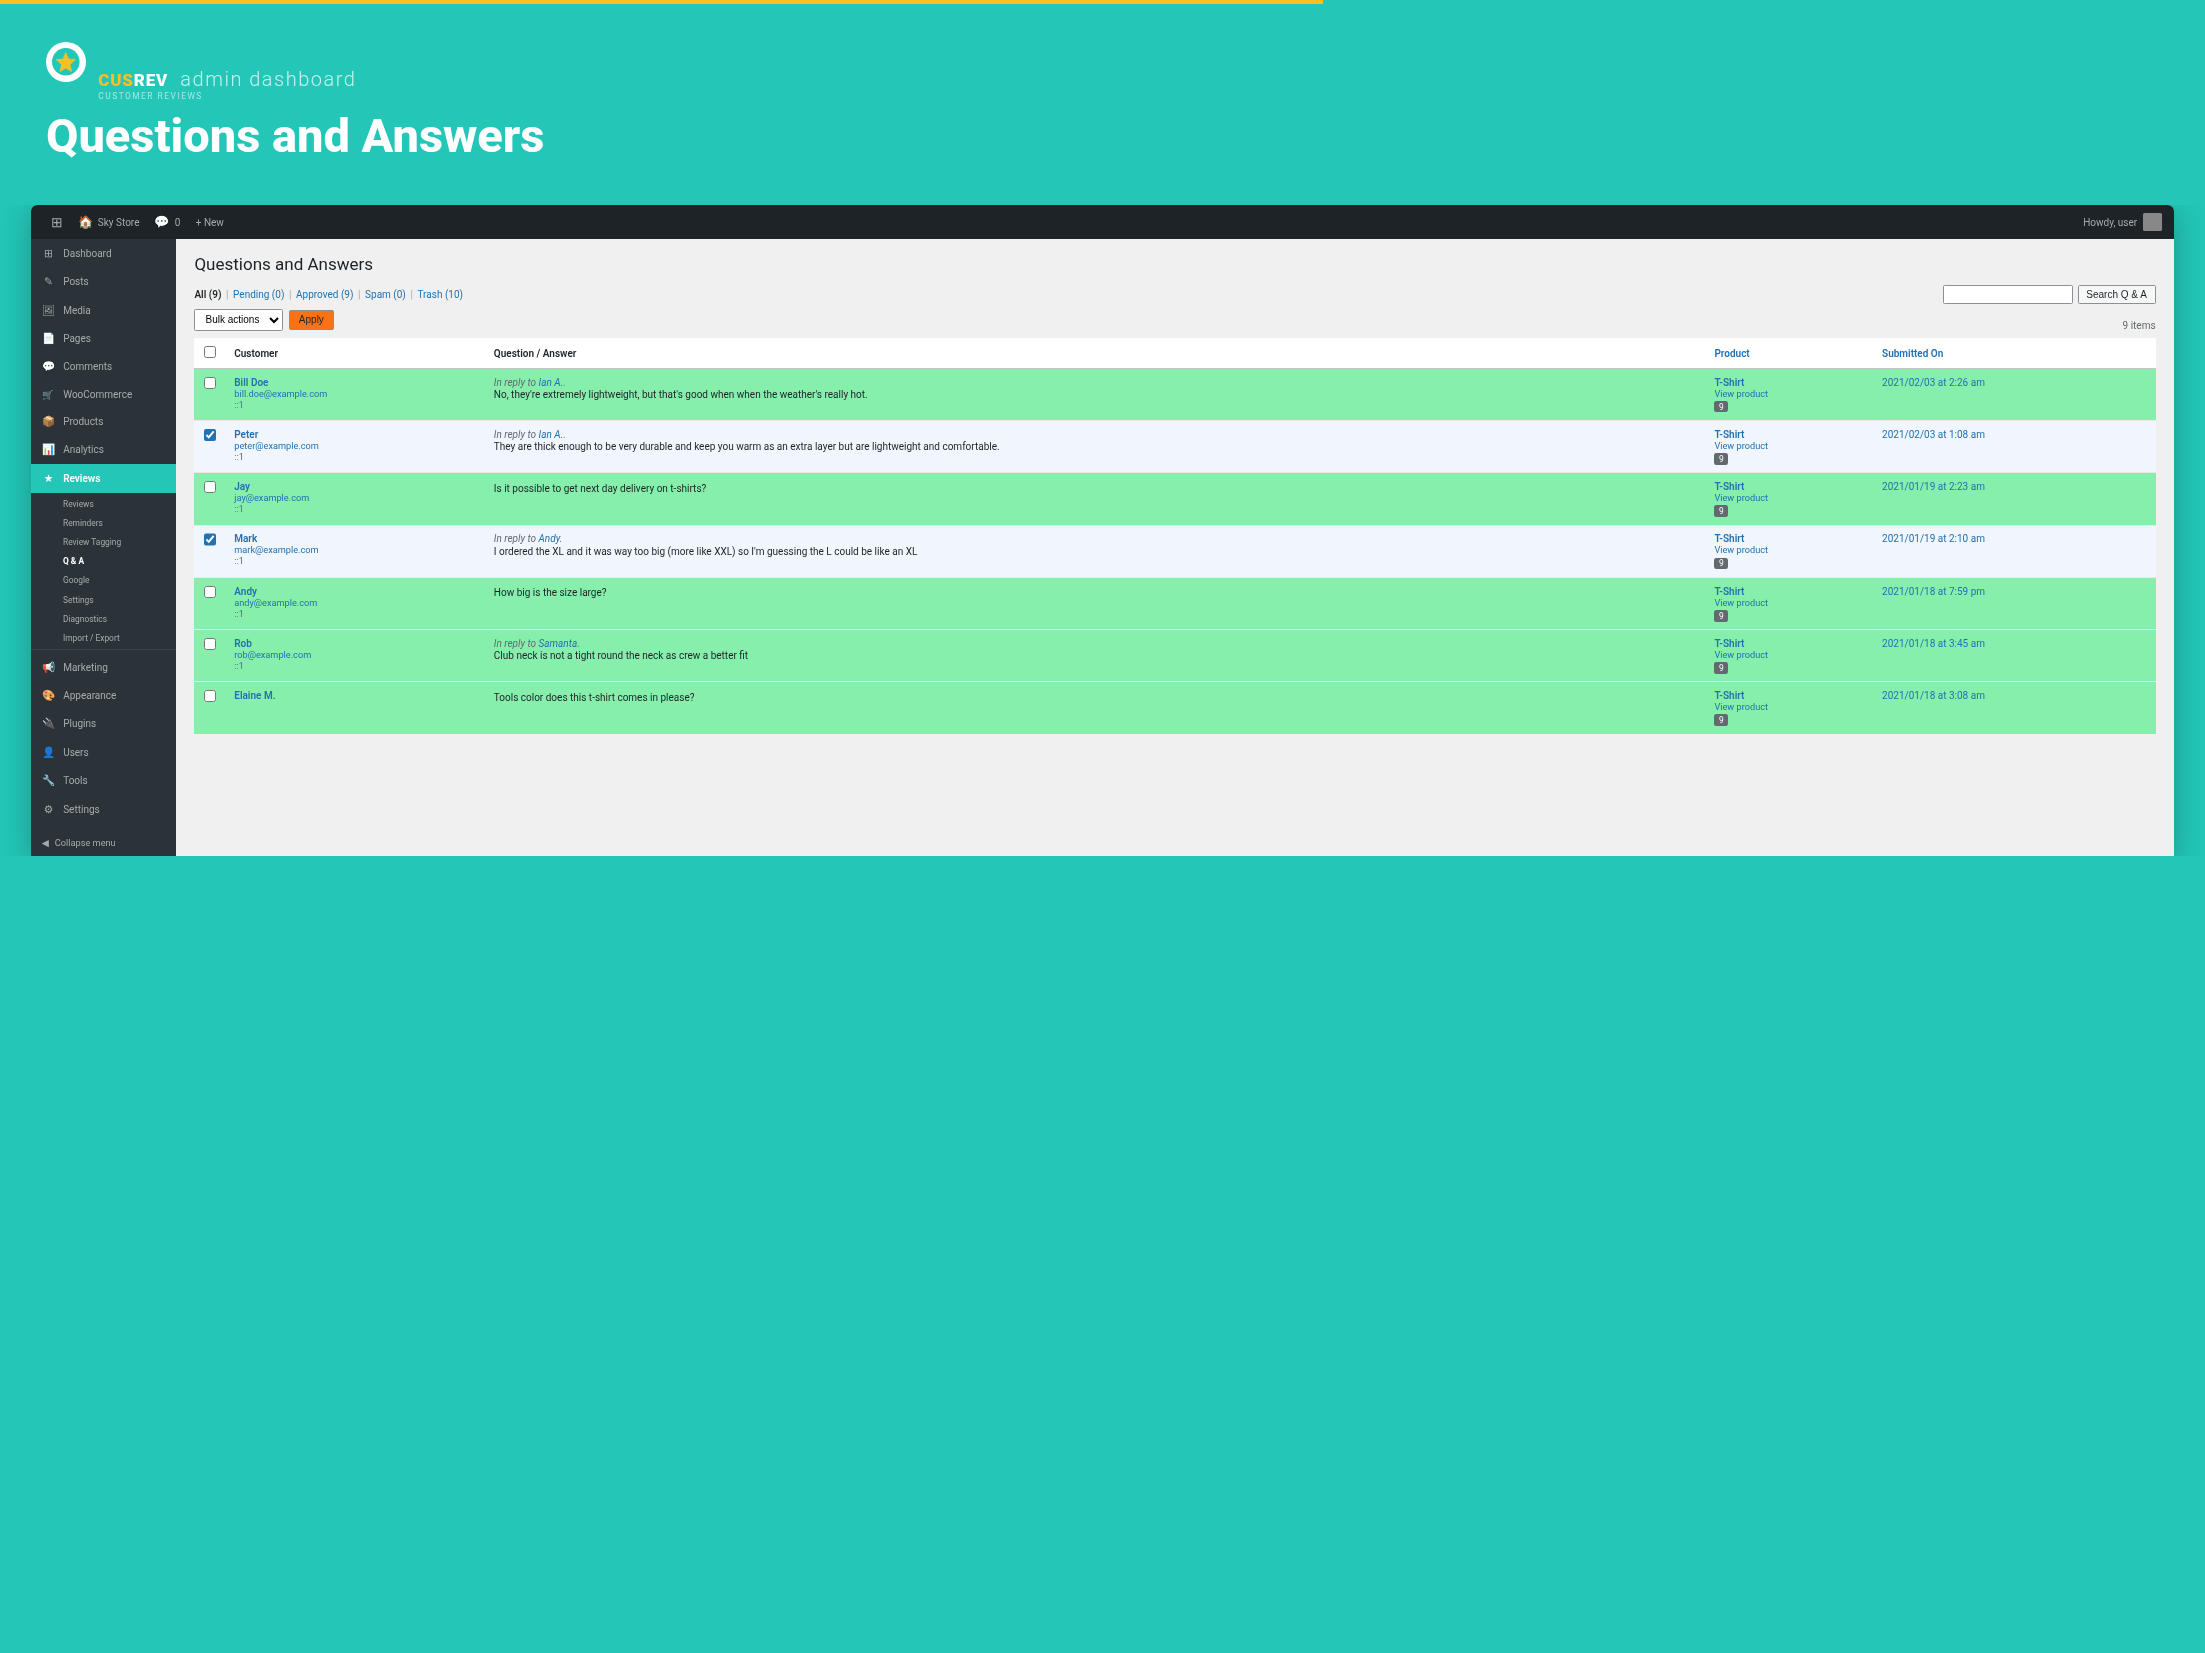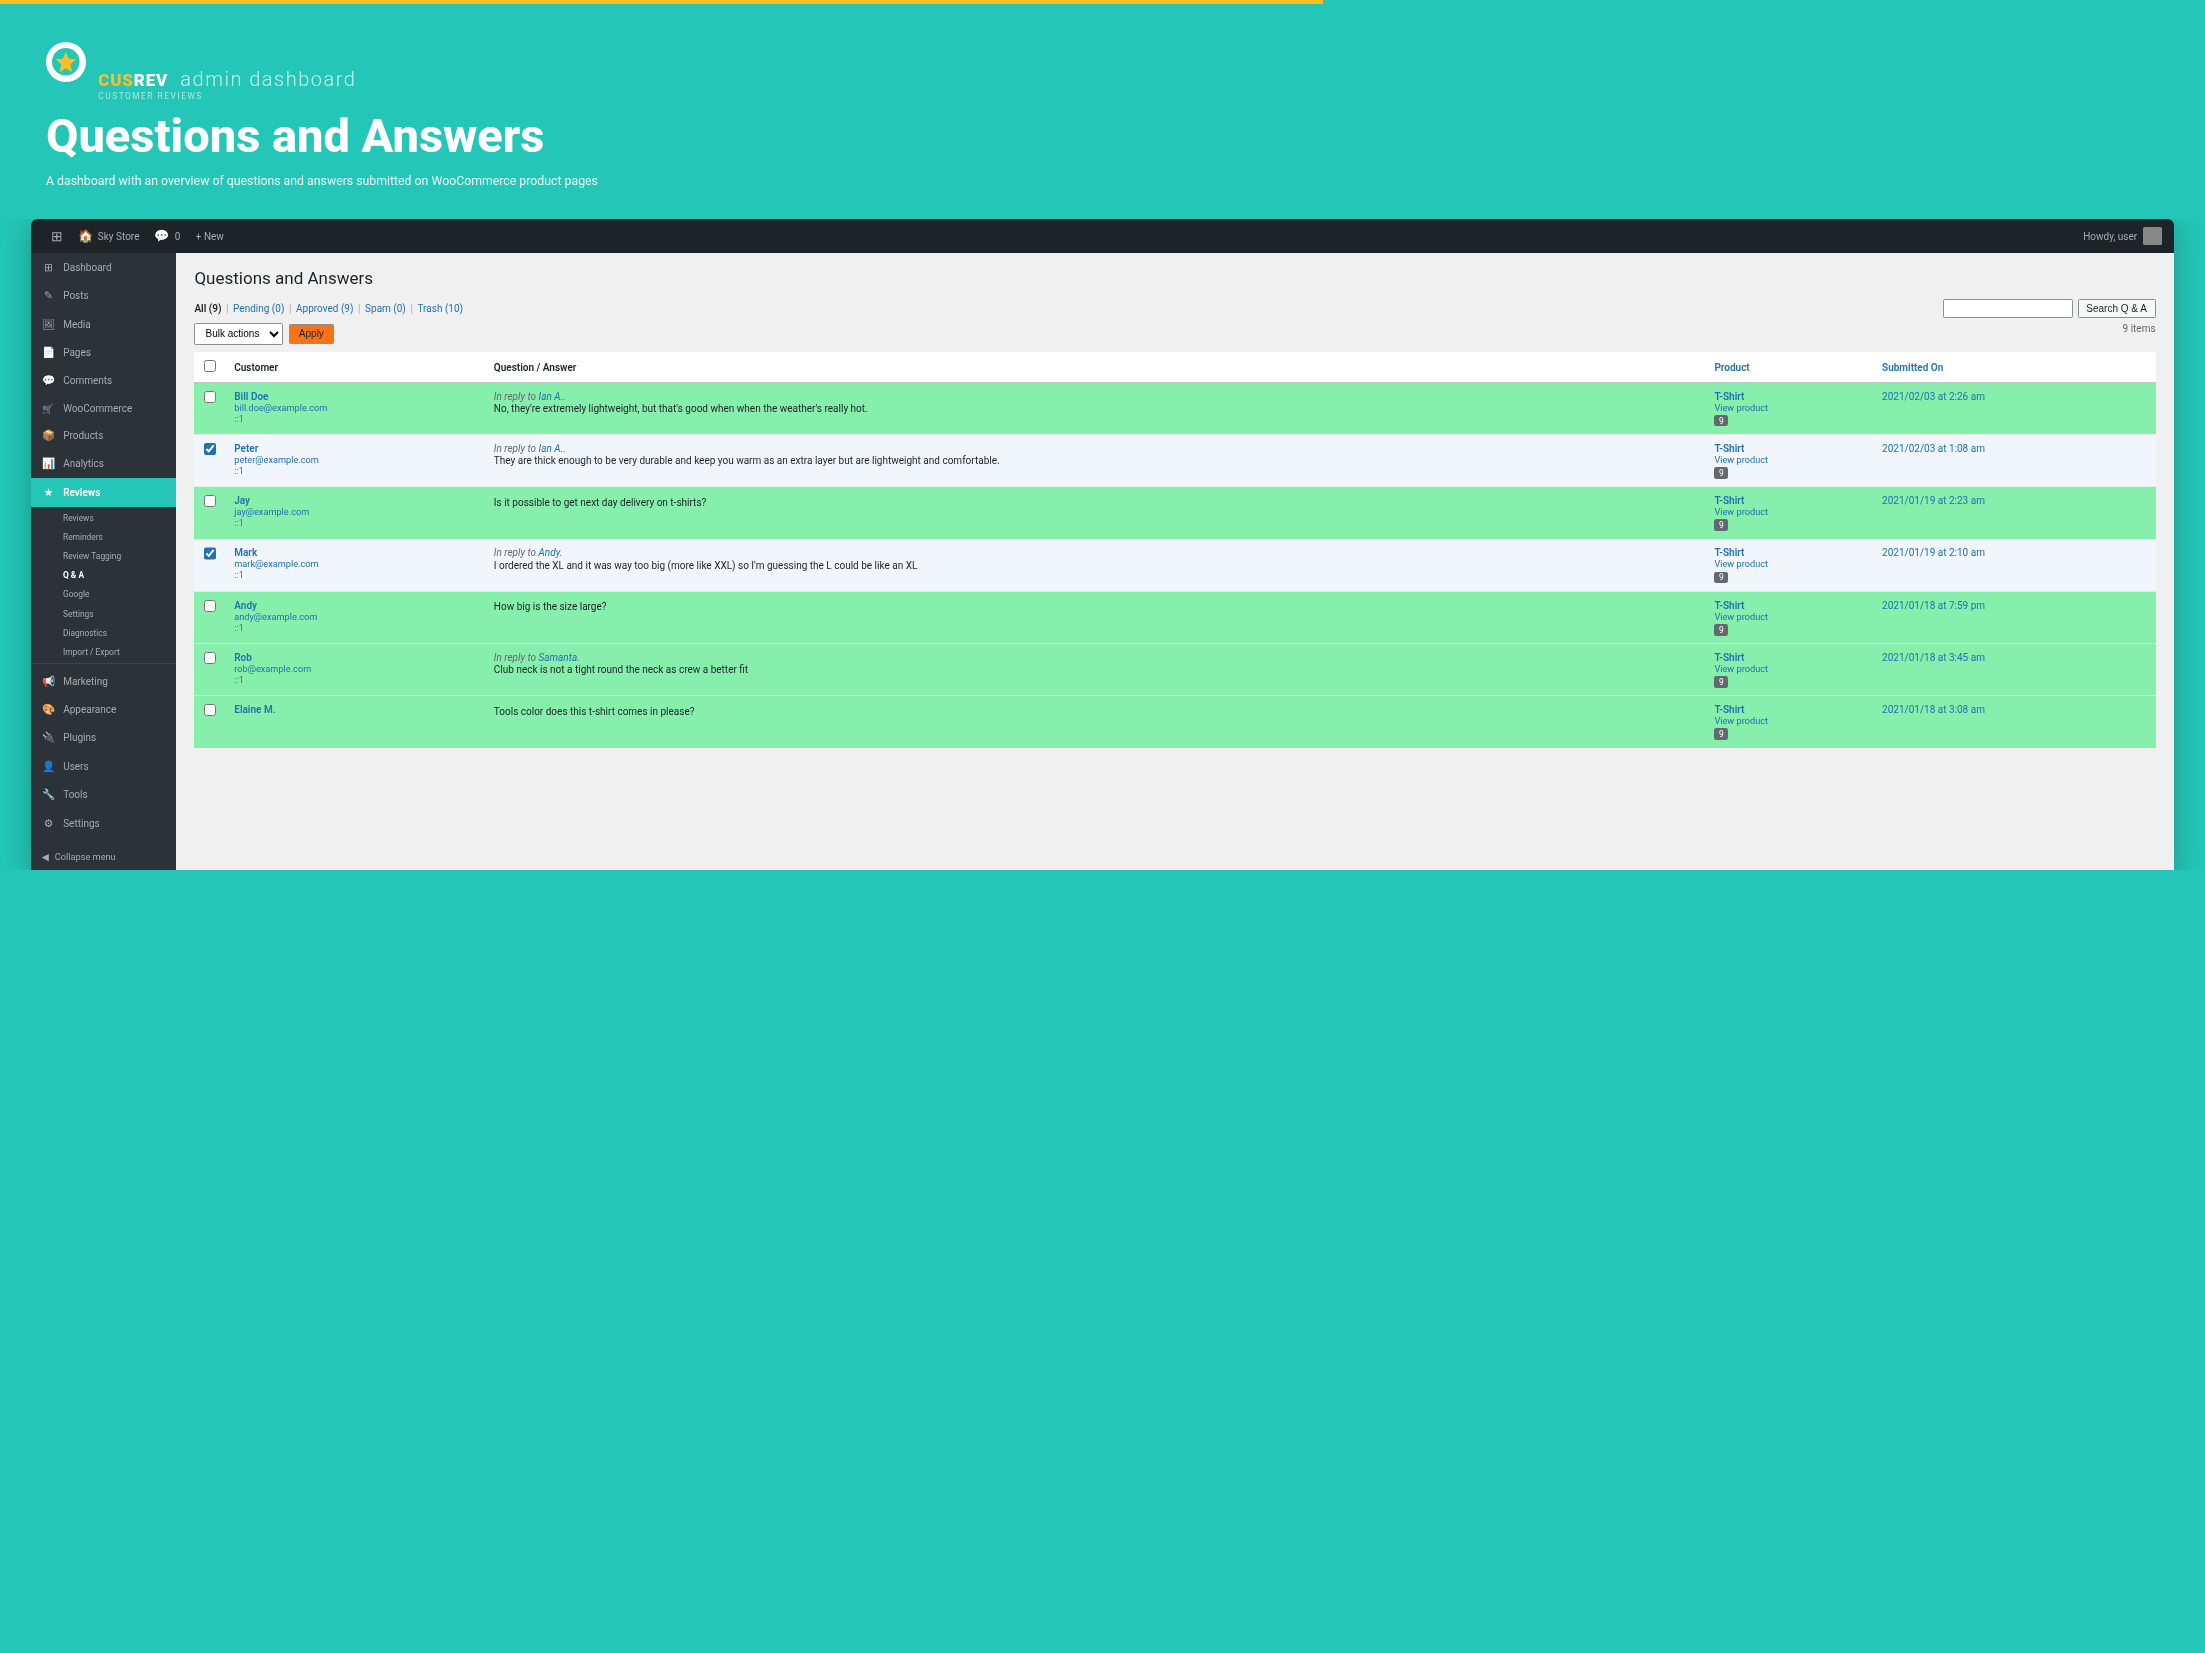--- a/index.html
+++ b/index.html
@@ -202,21 +202,21 @@
       padding: 3.1px 7.7px;
       font-size: 10px;
       cursor: pointer;
       border-radius: 1.5px;
       color: #1d2327;
     }
 
     
     .bulk-bar {
       display: flex;
-      align-items: flex-start;
+      align-items: flex-end;
       justify-content: space-between;
       margin-bottom: 7.7px;
     }
     .bulk-left { display: flex; align-items: center; gap: 6.1px; }
     .bulk-select {
       border: 0.8px solid #8c8f94;
       padding: 3.1px 6.1px;
       font-size: 10px;
       background: #fff;
       border-radius: 1.5px;
@@ -306,21 +306,20 @@
     </div>
     <div class="brand-text-col">
       <div style="display:flex;align-items:baseline;gap:4.6px;margin-top:44px;">
         <span class="brand-name"><span>CUS</span>REV</span>
         <span class="admin-label">admin dashboard</span>
       </div>
       <span style="font-size:8.4px;color:rgba(255,255,255,0.6);letter-spacing:1.5px;">CUSTOMER REVIEWS</span>
     </div>
   </div>
   <div class="page-main-title">Questions and Answers</div>
-  <div class="page-description">A dashboard with an overview of questions and answers submitted on WooCommerce product pages</div>
 </div>
 
 <div class="wp-window">
 
   <div class="wp-admin-bar">
     <div class="wp-admin-bar-item">
       <span style="font-size:13.8px;">⊞</span>
     </div>
     <div class="wp-admin-bar-item">
       <span class="icon">🏠</span>

